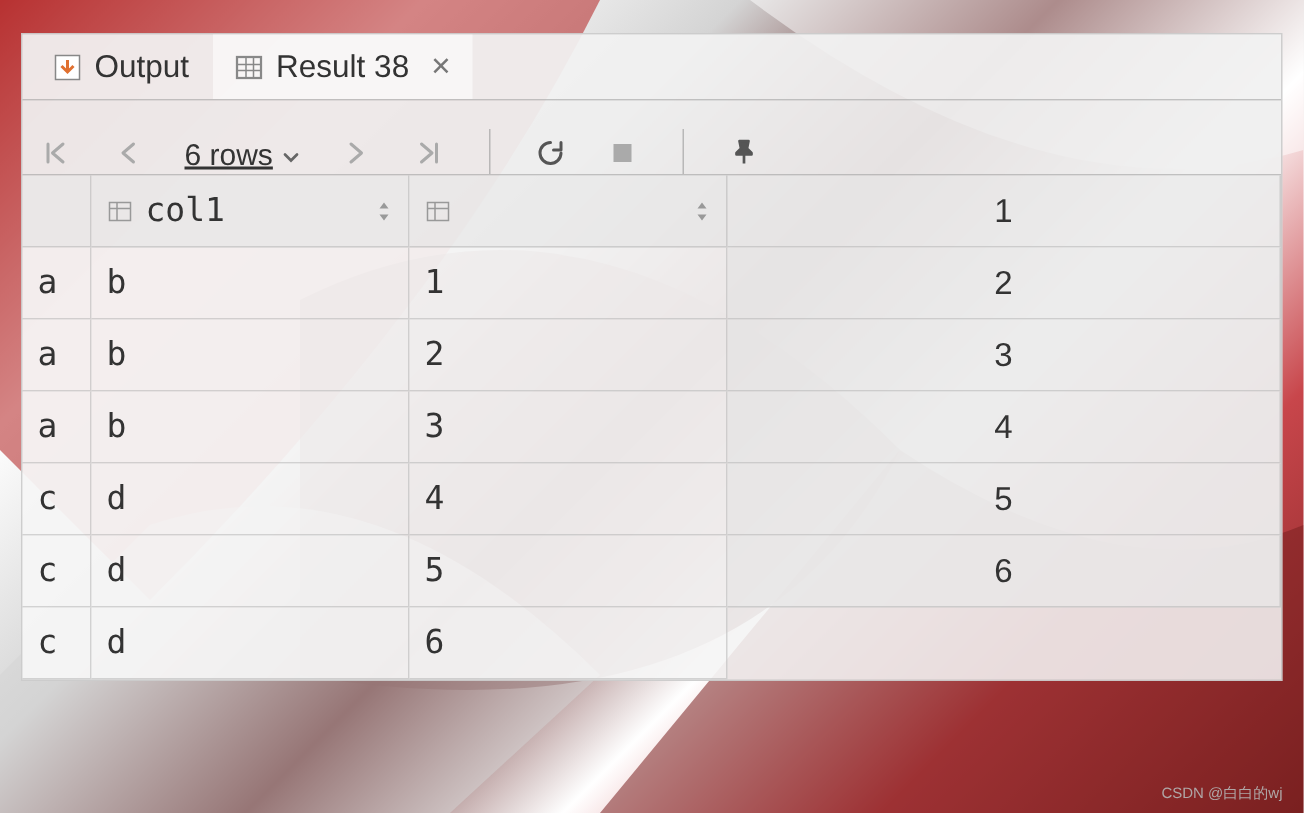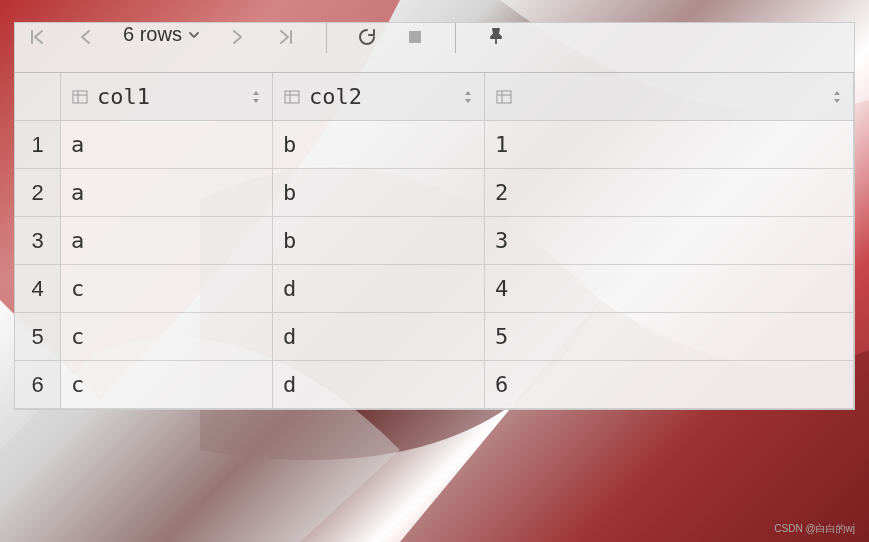--- a/index.html
+++ b/index.html
@@ -36,24 +36,25 @@
     cursor: pointer;
     position: relative;
   }
   .tab.active {
     background: rgba(255,255,255,0.55);
   }
   .tab .close {
     font-size: 17px; color: #777; margin-left: 6px;
   }
   .toolbar {
-    display: flex; align-items: flex-start; height: 50px;
+    display: flex; align-items: flex-end; height: 50px;
     padding: 0 8px; gap: 20px;
     border-bottom: 1px solid rgba(160,160,160,0.6);
     background: rgba(235,235,235,0.5);
+    text-decoration: underline;
   }
   .tb-btn {
     display: flex; align-items: center; justify-content: center;
     width: 28px; height: 28px; color: #555;
     cursor: pointer;
   }
   .tb-btn.disabled { color: #aaa; cursor: default; }
   .rows-picker {
     display: flex; align-items: center; gap: 6px;
     font-size: 20px; color: #333; padding: 0 4px;
@@ -114,20 +115,44 @@
   <path d="M0,0 L400,0 Q300,200 100,400 L0,300 Z" fill="#b83232" opacity="0.6"></path>
   <path d="M200,200 Q400,100 600,300 Q500,500 200,450 Z" fill="#5a1818" opacity="0.5"></path>
   <path d="M500,0 Q700,150 869,100 L869,0 Z" fill="#ffffff" opacity="0.5"></path>
   <path d="M600,300 Q750,400 869,350 L869,542 L400,542 Z" fill="#7a2020" opacity="0.55"></path>
   <path d="M100,350 Q250,300 400,450 L300,542 L0,542 L0,450 Z" fill="#d4d4d4" opacity="0.5"></path>
 </svg>
 </div>
 
 <div class="panel">
 
+  <div class="tabs">
+    <div class="tab">
+      <span>
+        <svg width="20" height="20" viewBox="0 0 20 20">
+            <rect x="2" y="2" width="16" height="16" fill="#fff" stroke="#888"></rect>
+            <path d="M10 5 L10 13 M6 9 L10 13 L14 9" stroke="#e07030" stroke-width="2" fill="none"></path>
+          </svg>
+      </span>
+      <span>Output</span>
+    </div>
+    <div class="tab active">
+      <span>
+        <svg width="20" height="20" viewBox="0 0 20 20">
+            <rect x="2" y="3" width="16" height="14" fill="none" stroke="#888" stroke-width="1.5"></rect>
+            <line x1="2" y1="8" x2="18" y2="8" stroke="#888"></line>
+            <line x1="2" y1="12" x2="18" y2="12" stroke="#888"></line>
+            <line x1="8" y1="3" x2="8" y2="17" stroke="#888"></line>
+            <line x1="13" y1="3" x2="13" y2="17" stroke="#888"></line>
+          </svg>
+      </span>
+      <span>Result 38</span>
+      <span class="close">✕</span>
+    </div>
+  </div>
 
   <div class="toolbar">
     <div class="tb-btn disabled">
       <svg width="18" height="18" viewBox="0 0 18 18">
           <path d="M4 3v12M14 3L7 9l7 6" stroke="#aaa" stroke-width="2" fill="none" stroke-linecap="round" stroke-linejoin="round"></path>
         </svg>
     </div>
     <div class="tb-btn disabled">
       <svg width="14" height="18" viewBox="0 0 14 18">
           <path d="M11 3L4 9l7 6" stroke="#aaa" stroke-width="2" fill="none" stroke-linecap="round" stroke-linejoin="round"></path>
@@ -175,35 +200,20 @@
     <div class="hdr-row-corner"></div>
     <div class="hdr">
       <span>
           <svg width="18" height="18" viewBox="0 0 18 18">
             <rect x="2" y="3" width="14" height="12" fill="none" stroke="#999"></rect>
             <line x1="2" y1="7" x2="16" y2="7" stroke="#999"></line>
             <line x1="7" y1="3" x2="7" y2="15" stroke="#999"></line>
           </svg>
         </span>
       <span>col1</span>
-      <span class="sort">
-          <svg width="12" height="16" viewBox="0 0 12 16">
-            <path d="M6 2l3 4H3l3-4zM6 14l-3-4h6l-3 4z" fill="#999"></path>
-          </svg>
-        </span>
-    </div>
-    <div class="hdr">
-      <span>
-          <svg width="18" height="18" viewBox="0 0 18 18">
-            <rect x="2" y="3" width="14" height="12" fill="none" stroke="#999"></rect>
-            <line x1="2" y1="7" x2="16" y2="7" stroke="#999"></line>
-            <line x1="7" y1="3" x2="7" y2="15" stroke="#999"></line>
-          </svg>
-        </span>
-      <span>col2</span>
       <span class="sort">
           <svg width="12" height="16" viewBox="0 0 12 16">
             <path d="M6 2l3 4H3l3-4zM6 14l-3-4h6l-3 4z" fill="#999"></path>
           </svg>
         </span>
     </div>
     <div class="hdr">
       <span>
           <svg width="18" height="18" viewBox="0 0 18 18">
             <rect x="2" y="3" width="14" height="12" fill="none" stroke="#999"></rect>

